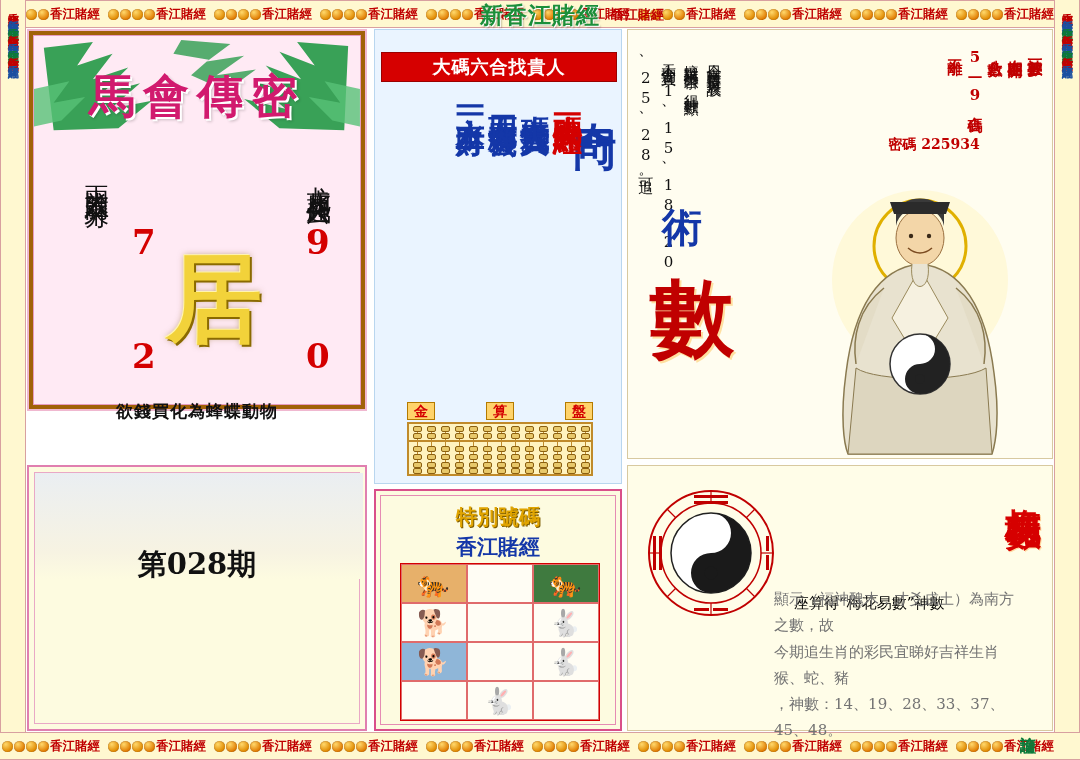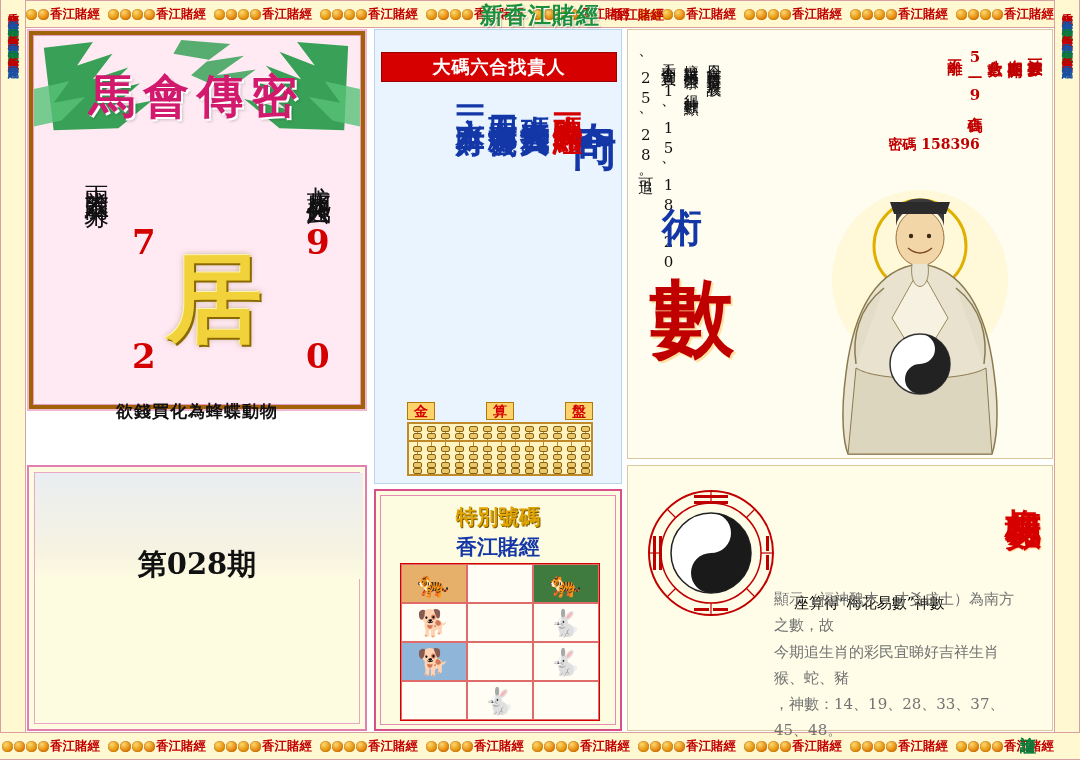--- a/index.html
+++ b/index.html
@@ -687,21 +687,21 @@
       <div class="p5-redbox">
         <div class="p5-rb-v">
           <div class="p5-rb-col">神數夢三一</div>
           <div class="p5-rb-col">本期在開四</div>
           <div class="p5-rb-col">八合數</div>
           <div class="p5-rb-col">5—9合碼</div>
           <div class="p5-rb-col">不離</div>
         </div>
         <div class="p5-code">
           <span>密碼</span>
-          <span>158396</span>
+          <span>225934</span>
         </div>
       </div>
 
       <div class="p5-shu2">術</div>
       <div class="p5-shu">數</div>
 
       <svg class="p5-fig" viewBox="0 0 250 290">
         <ellipse cx="124" cy="112" rx="88" ry="90" fill="#fff6cf" opacity="0.7"></ellipse>
         <circle cx="124" cy="78" r="46" fill="none" stroke="#e0b000" stroke-width="3"></circle>
 

